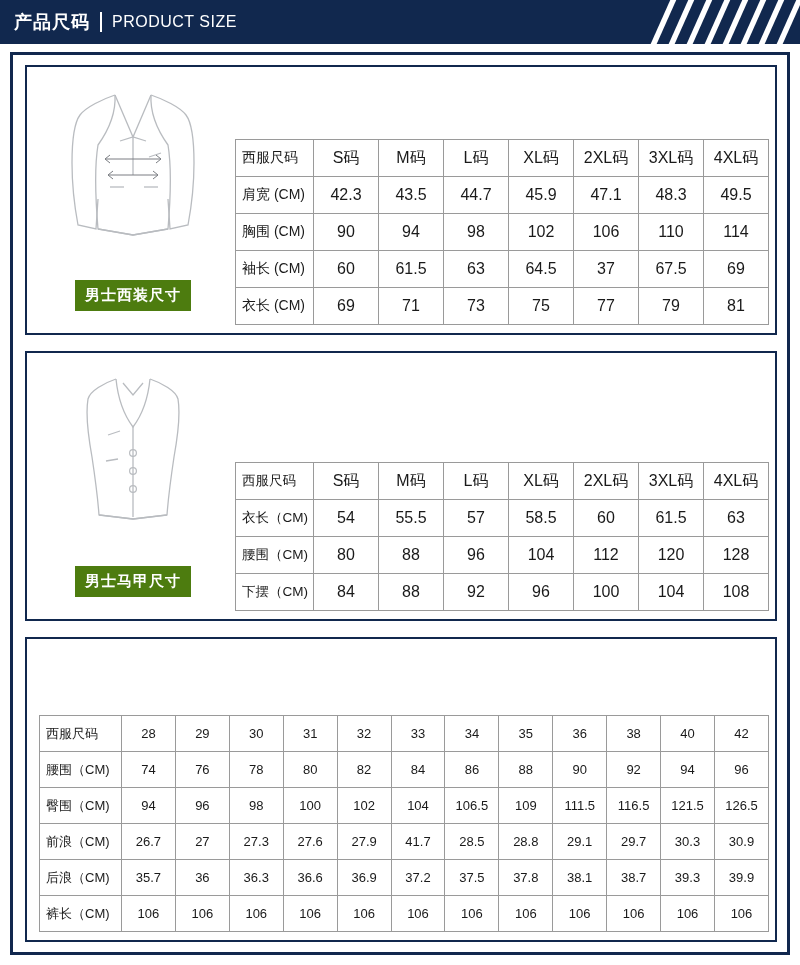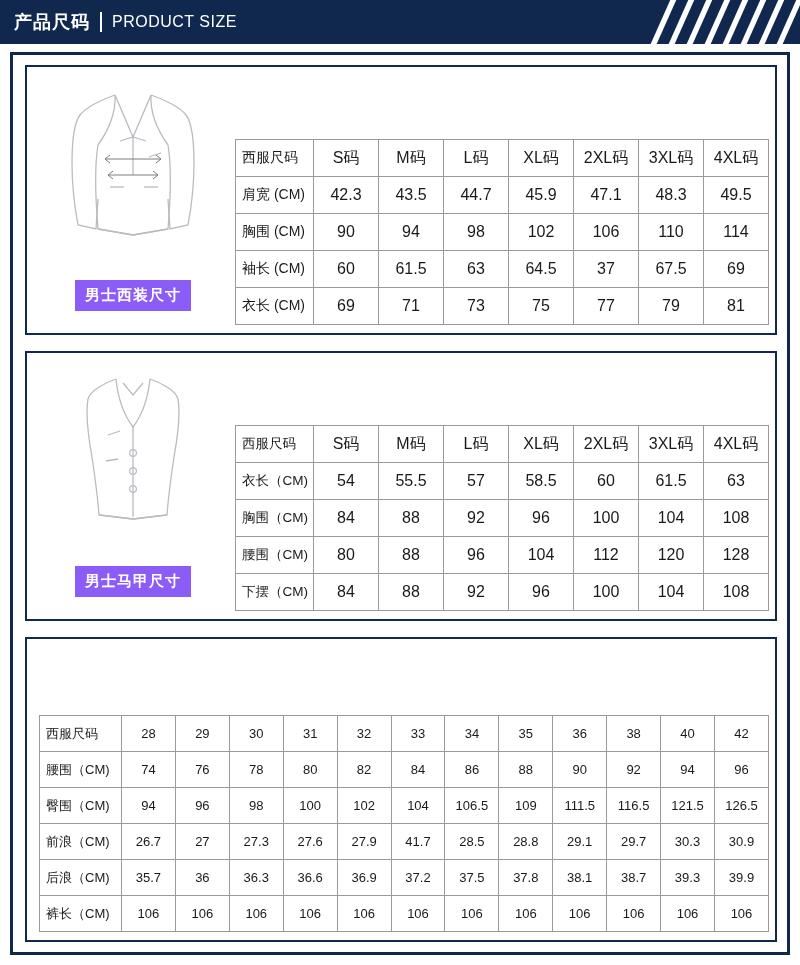--- a/index.html
+++ b/index.html
@@ -97,21 +97,21 @@
     align-items: center;
     justify-content: flex-start;
   }
   .illus {
     margin-top: 4px;
   }
   .badge {
     position: absolute;
     bottom: 14px;
     left: 40px;
-    background: #8b5cf6;
+    background: #4d7c0f;
     color: #ffffff;
     font-size: 15px;
     font-weight: bold;
     padding: 6px 10px;
     letter-spacing: 1px;
     white-space: nowrap;
   }
   #sec-2 .badge { bottom: 30px; }
 
   
@@ -302,30 +302,20 @@
                 <td class="rowhead">衣长（CM)</td>
                 <td>54</td>
                 <td>55.5</td>
                 <td>57</td>
                 <td>58.5</td>
                 <td>60</td>
                 <td>61.5</td>
                 <td>63</td>
               </tr>
               <tr>
-                <td class="rowhead">胸围（CM)</td>
-                <td>84</td>
-                <td>88</td>
-                <td>92</td>
-                <td>96</td>
-                <td>100</td>
-                <td>104</td>
-                <td>108</td>
-              </tr>
-              <tr>
                 <td class="rowhead">腰围（CM)</td>
                 <td>80</td>
                 <td>88</td>
                 <td>96</td>
                 <td>104</td>
                 <td>112</td>
                 <td>120</td>
                 <td>128</td>
               </tr>
               <tr>

